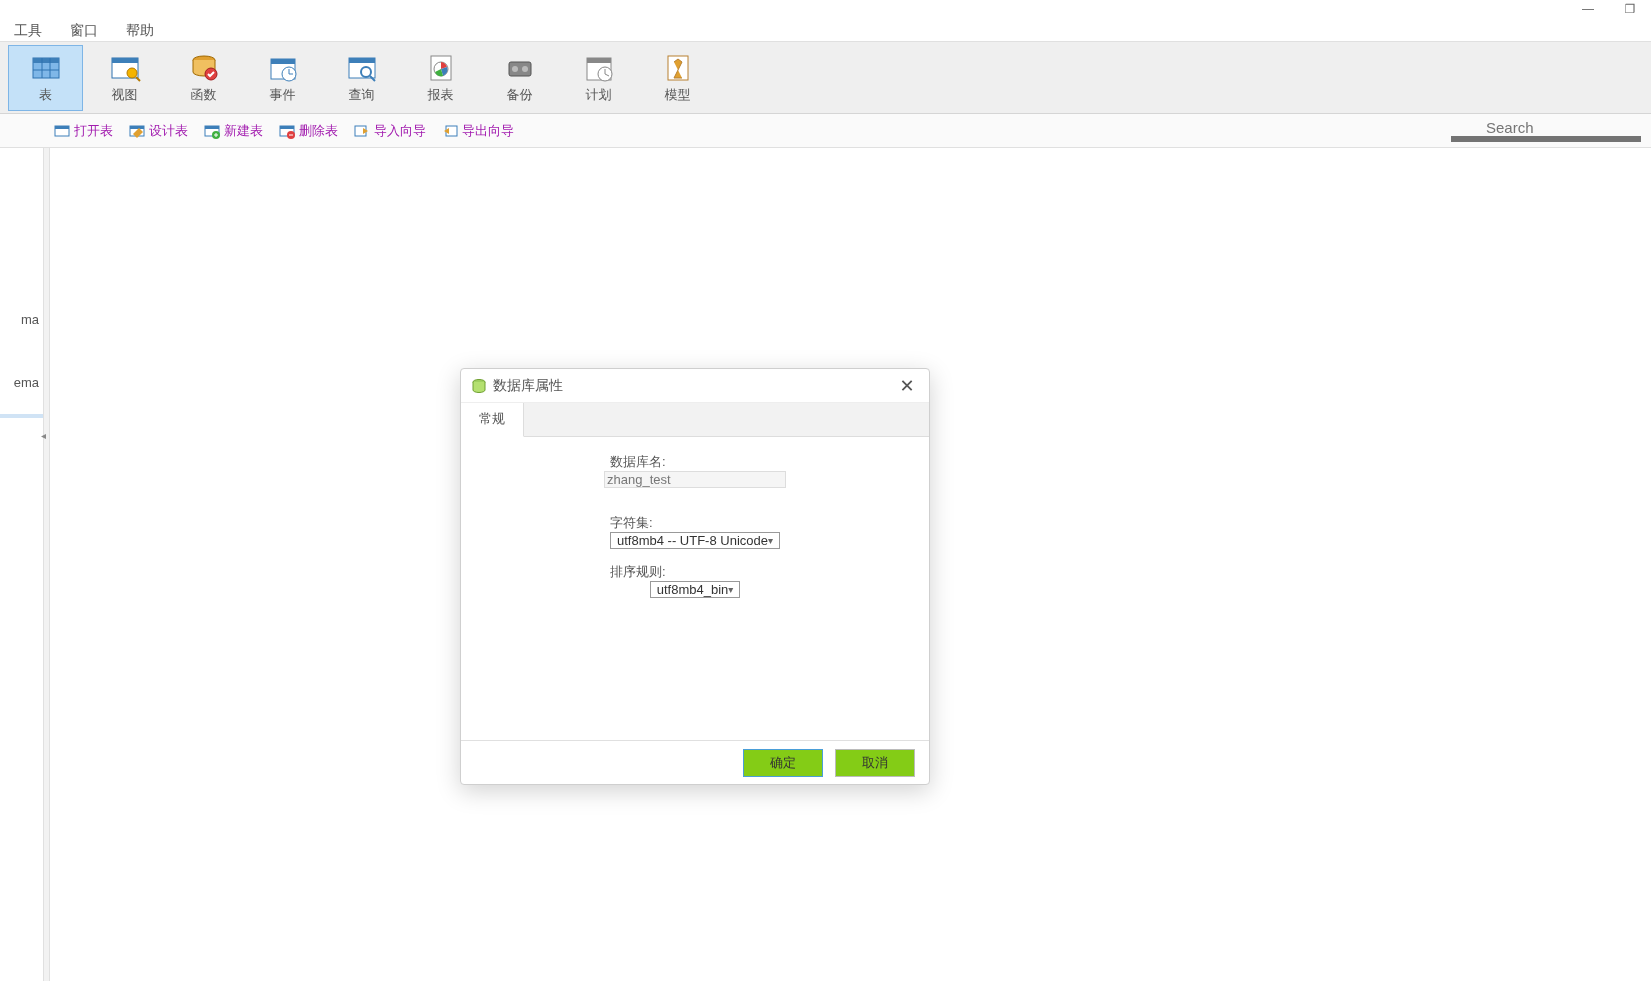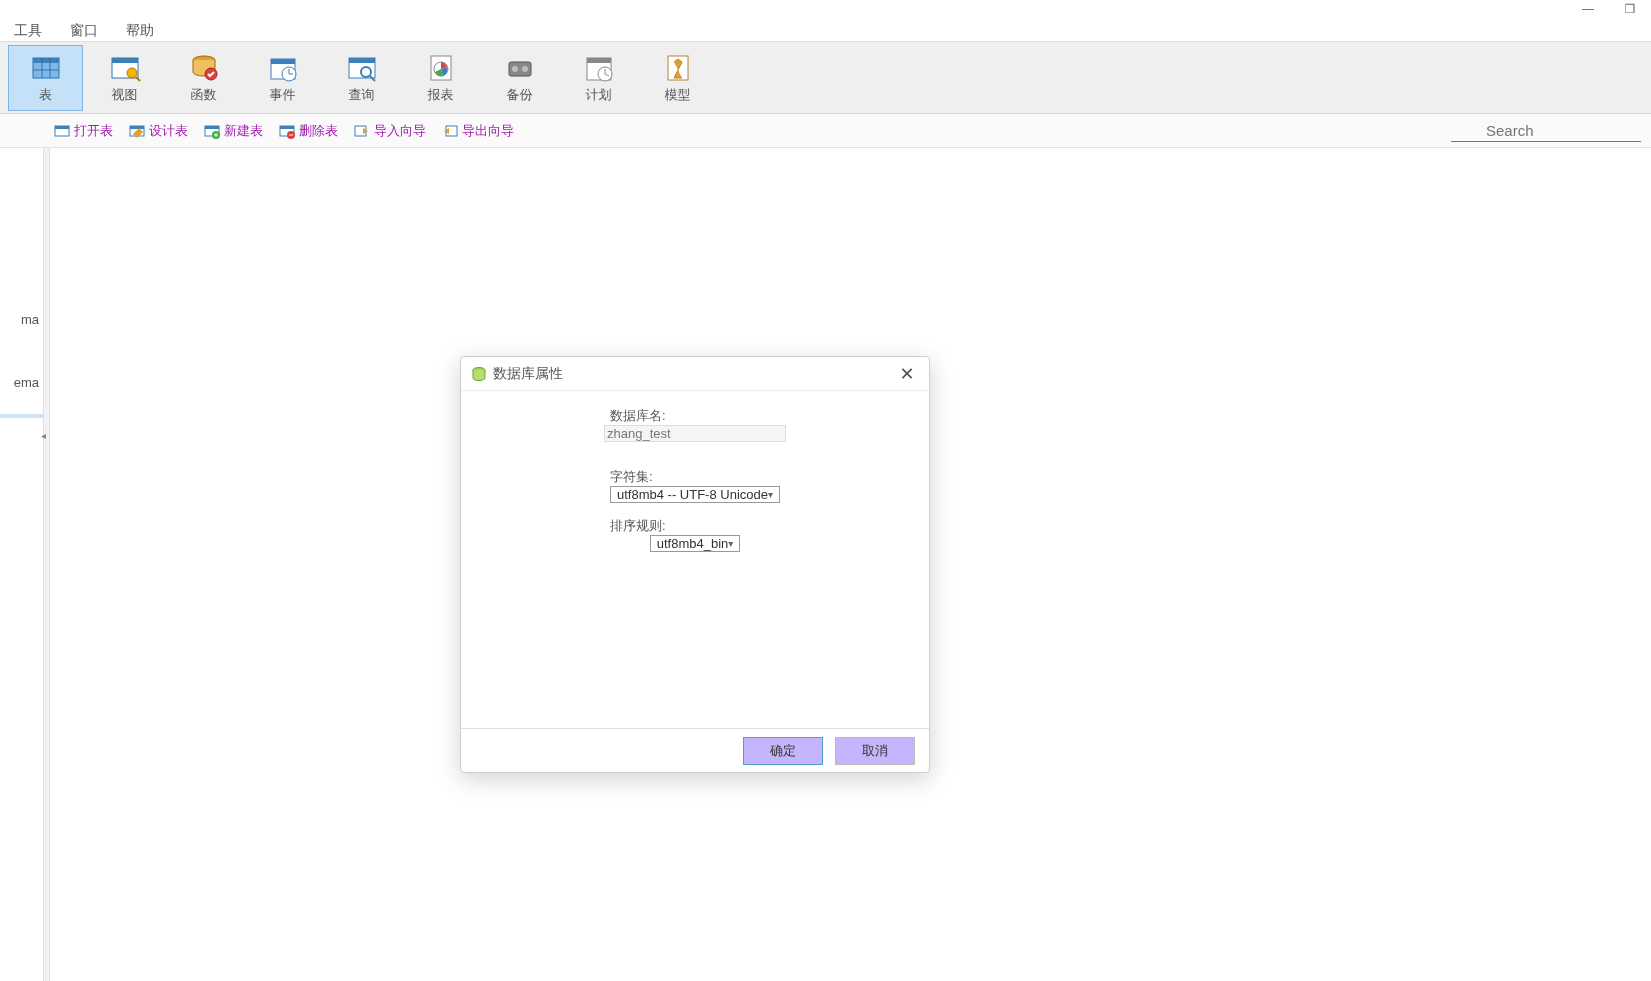--- a/index.html
+++ b/index.html
@@ -99,21 +99,21 @@
 }
 .subbtn .sicon {
   width: 16px;
   height: 16px;
   margin-right: 4px;
 }
 .search-wrap {
   margin-left: auto;
   margin-right: 10px;
   display: flex;
-  border-bottom: 1px solid #737373;
+  border-bottom: 6px solid #737373;
   width: 190px;
   height: 22px;
   gap: 31px;
 }
 .search-wrap svg { width: 16px; height: 16px; margin-right: 4px; }
 .search-wrap input {
   border: none;
   outline: none;
   background: transparent;
   font-size: 15px;
@@ -176,21 +176,21 @@
 .content-item .ci-icon { width: 16px; height: 16px; margin-right: 4px; }
 
 
 .dialog-overlay {
   position: absolute;
   left: 0; top: 0; right: 0; bottom: 0;
 }
 .dialog {
   position: absolute;
   left: 410px;
-  top: 208px;
+  top: 220px;
   width: 470px;
   height: 417px;
   background: #fff;
   border: 1px solid #cfcfcf;
   border-radius: 4px;
   box-shadow: 0 6px 24px rgba(0,0,0,0.18);
   display: flex;
   flex-direction: column;
 }
 .dialog-title {
@@ -278,21 +278,21 @@
   display: flex;
   align-items: center;
   justify-content: flex-end;
   padding: 0 14px;
   gap: 12px;
 }
 .dbtn {
   width: 80px;
   height: 28px;
   border: 1px solid #bbb;
-  background: #c4b5fd;
+  background: #84cc16;
   font-size: 13px;
   color: #333;
   cursor: pointer;
 }
 .dbtn.primary {
   border: 1px solid #4a9ed8;
 }
 </style>
 </head>
 <body>
@@ -464,20 +464,23 @@
 
     <div class="dialog-overlay">
       <div class="dialog">
         <div class="dialog-title">
           <svg class="dicon" viewBox="0 0 16 16">
               <ellipse cx="8" cy="4" rx="6" ry="2.5" fill="#9fd060" stroke="#6fa030"></ellipse>
               <path d="M2 4 v8 a6 2.5 0 0 0 12 0 V4" fill="#b4e070" stroke="#6fa030"></path>
             </svg>
           <span>数据库属性</span>
           <span class="close">✕</span>
+        </div>
+        <div class="dialog-tabs">
+          <div class="dialog-tab active">常规</div>
         </div>
         <div class="dialog-body">
           <div class="form-row">
             <label>数据库名:</label>
             <input type="text" readonly="" value="zhang_test" style="">
           </div>
           <div class="form-spacer"></div>
           <div class="form-row">
             <label>字符集:</label>
             <div class="select">

